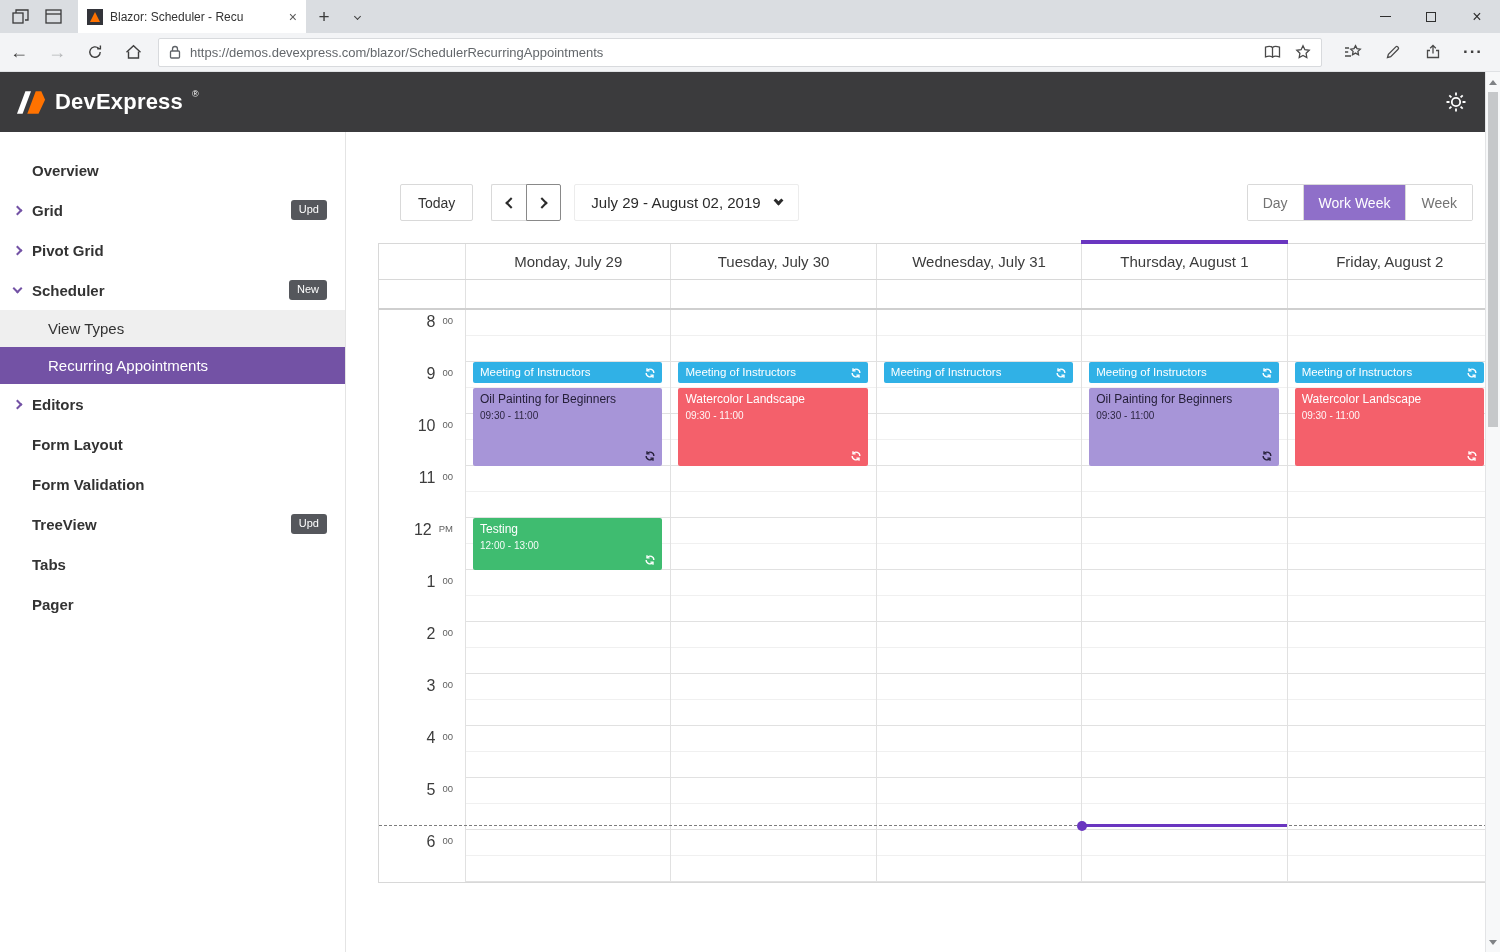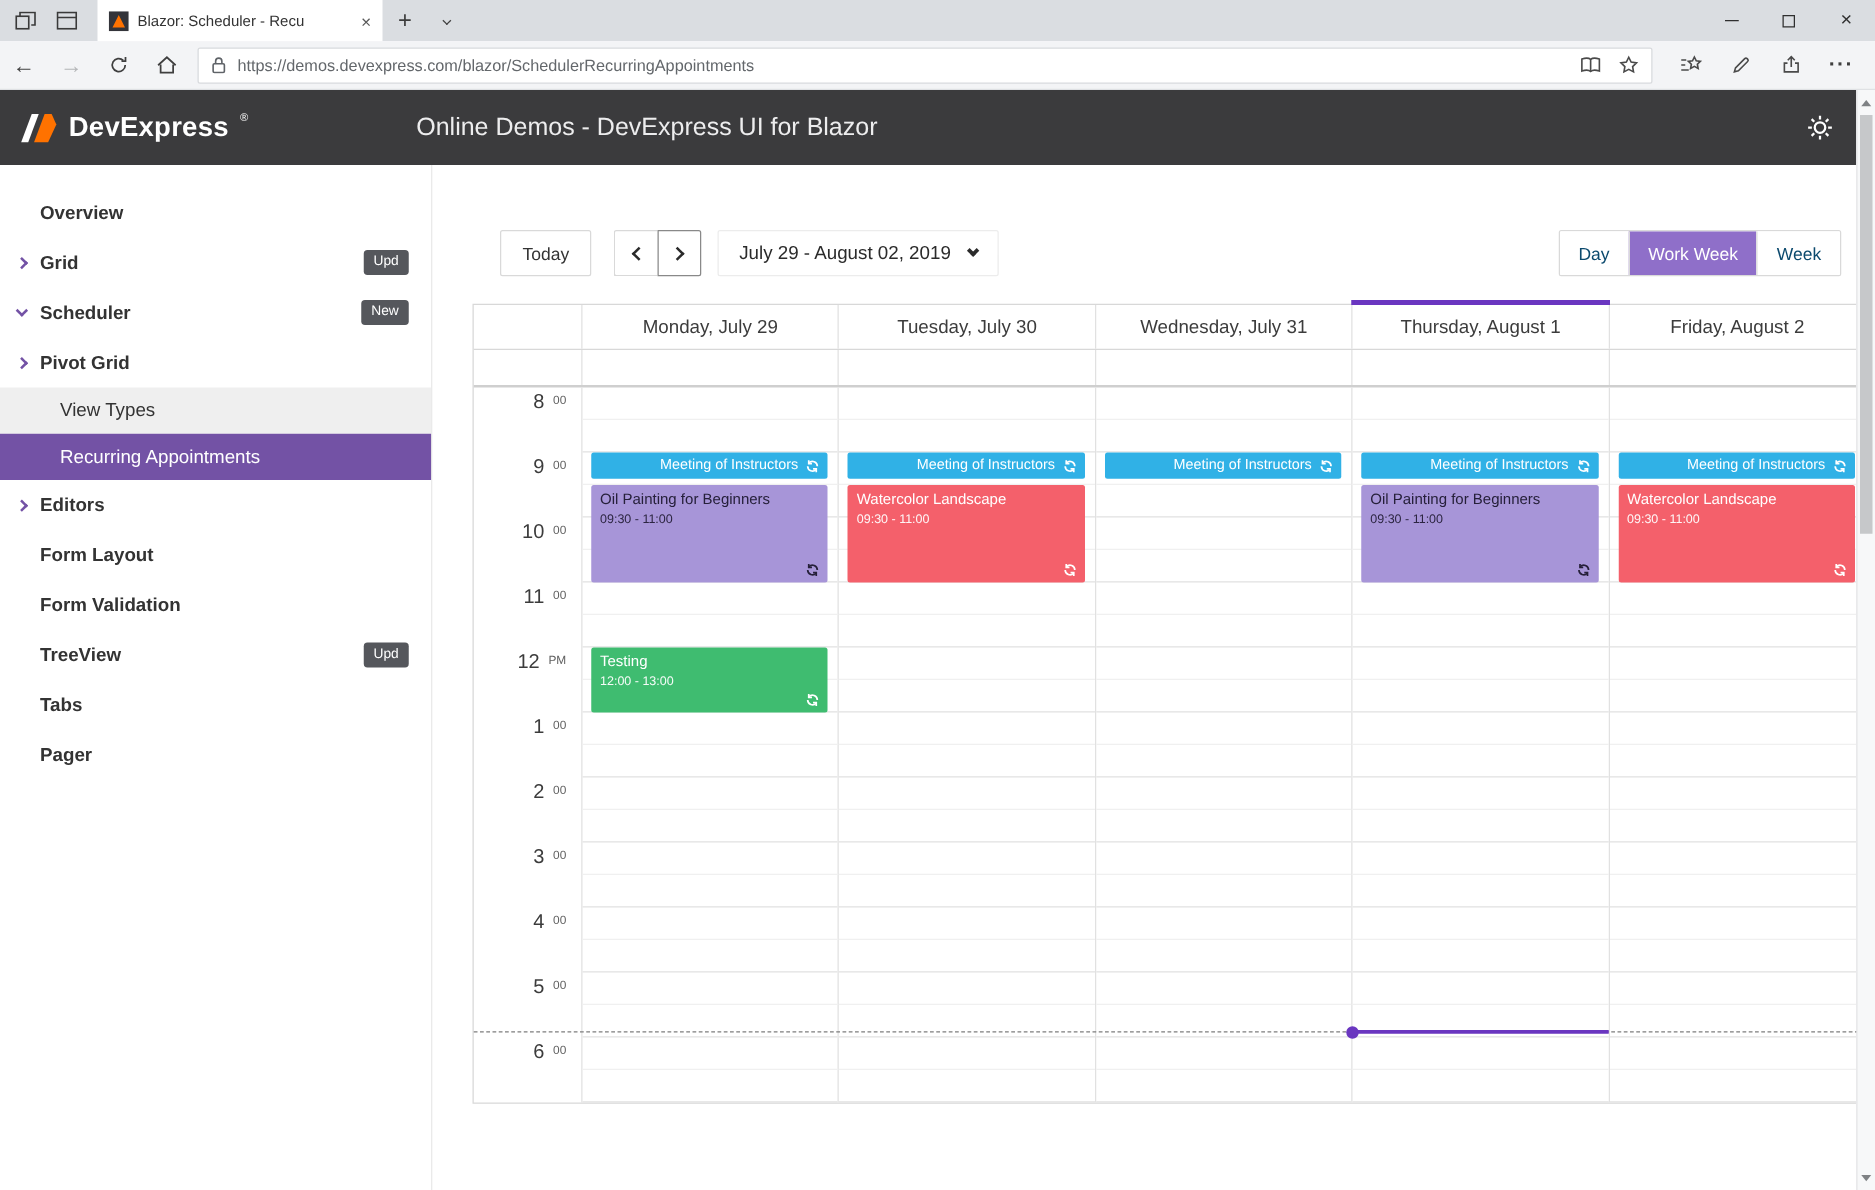--- a/index.html
+++ b/index.html
@@ -71,21 +71,21 @@
   .btn-nav.prev{border-right:none;border-radius:2px 0 0 2px;}
   .btn-nav.next{border:1px solid #898989;border-radius:0 2px 2px 0;}
   .chev{display:inline-block;width:8px;height:8px;border-top:2px solid #2b2b2b;border-right:2px solid #2b2b2b;}
   .chev.left{transform:rotate(-135deg);margin-left:3px;}
   .chev.right{transform:rotate(45deg);margin-right:3px;}
   .chev.down{transform:rotate(135deg);}
   .chev.small{width:5px;height:5px;border-width:1.5px;border-color:#3f3f3f;}
   .date-select{margin-left:13px;height:37px;display:flex;align-items:center;gap:14px;padding:0 16px;border:1px solid #ececec;background:#fff;font-size:15px;color:#2b2b2b;cursor:pointer;border-radius:2px;}
   .date-select .chev{border-width:3px;width:7px;height:7px;margin-top:-5px;}
   .view-switcher{margin-left:auto;display:flex;height:37px;border:1px solid #d9d9d9;border-radius:2px;overflow:hidden;}
-  .view-btn{padding:0 15px;display:flex;align-items:center;background:#fff;border:none;border-left:1px solid #d9d9d9;font-size:14px;color:#0c4a6e;font-family:inherit;cursor:pointer;}
+  .view-btn{padding:0 15px;display:flex;align-items:center;background:#fff;border:none;border-left:1px solid #d9d9d9;font-size:14px;color:#737373;font-family:inherit;cursor:pointer;}
   .view-btn:first-child{border-left:none;}
   .view-btn.active{background:var(--view-active,#8f6fc9);color:#fff;text-align:center;}
   .vb-label{pointer-events:none;}
 
   
   .calendar{border:1px solid #d8d8d8;}
   .cal-head{display:flex;height:36px;border-bottom:1px solid #d8d8d8;}
   .corner{width:87px;flex:none;border-right:1px solid #e1e1e1;}
   .day-headers{flex:1;display:flex;}
   .day-cell{flex:1;display:flex;align-items:center;justify-content:center;font-size:15px;color:#3c3c3c;border-right:1px solid #e1e1e1;position:relative;cursor:pointer;}
@@ -104,21 +104,21 @@
   .day-columns{flex:1;display:flex;}
   .day-col{flex:1;position:relative;border-right:1px solid #e1e1e1;}
   .day-col:last-child{border-right:none;}
   .slot{height:26px;border-bottom:1px solid #f0f0f0;cursor:pointer;}
   .slot.hour{border-bottom-color:#e1e1e1;}
   .slot:last-child{border-bottom:none;}
 
   
   .appt{position:absolute;left:7px;right:8px;border-radius:2px;color:#fff;z-index:2;cursor:pointer;overflow:hidden;}
   .appt .appt-title{display:flex;align-items:center;gap:4px;padding:5px 6px 0 7px;font-size:12px;line-height:13px;}
-  .appt.compact .appt-title{padding:0 6px 0 7px;font-size:11.5px;height:100%;margin-left:48px;}
+  .appt.compact .appt-title{padding:0 6px 0 7px;font-size:11.5px;height:100%;}
   .appt-title-text{white-space:nowrap;overflow:hidden;flex:1;}
   .rec{display:block;}
   .rec svg{display:block;}
   .rec-inline{display:none;margin-left:auto;flex:none;}
   .appt.compact .rec-inline{display:block;}
   .appt-icon{position:absolute;right:6px;bottom:4px;}
   .appt-time{padding:4px 7px 0;font-size:10px;opacity:.95;}
   .appt.c-purple{color:#26203a;}
 
   
@@ -245,21 +245,20 @@
         <div class="brand">
           <span class="brand-mark">
             <svg width="30" height="25" viewBox="0 0 32 26">
                 <polygon points="1,25 10,1 16,1 7,25" fill="#ffffff"></polygon>
                 <polygon points="12,25 21,1 27,1 31,10 24,25" fill="#ff7200"></polygon>
               </svg>
           </span>
           <span class="brand-name">DevExpress</span>
           <span class="brand-reg">®</span>
         </div>
-        <div class="page-title">Online Demos - DevExpress UI for Blazor</div>
         <span class="gear-btn">
           <svg width="22" height="22" viewBox="0 0 22 22" fill="none" stroke="#ffffff" stroke-width="1.8">
               <circle cx="11" cy="11" r="4.2"></circle>
               <path d="M11 1.5v3M11 17.5v3M1.5 11h3M17.5 11h3M4.3 4.3l2.1 2.1M15.6 15.6l2.1 2.1M17.7 4.3l-2.1 2.1M6.4 15.6l-2.1 2.1"></path>
             </svg>
         </span>
       </div>
 
       <div class="page-body">
 
@@ -268,28 +267,28 @@
     <span class="sb-chevron none"></span>
     <span class="sb-label">Overview</span>
 
   </div>
             <div class="sb-item">
     <span class="sb-chevron right"></span>
     <span class="sb-label">Grid</span>
     <span class="sb-badge">Upd</span>
   </div>
             <div class="sb-item">
+    <span class="sb-chevron right"></span>
+    <span class="sb-label">Pivot Grid</span>
+
+  </div>
+            <div class="sb-item">
     <span class="sb-chevron down"></span>
     <span class="sb-label">Scheduler</span>
     <span class="sb-badge">New</span>
-  </div>
-            <div class="sb-item">
-    <span class="sb-chevron right"></span>
-    <span class="sb-label">Pivot Grid</span>
-
   </div>
             <div class="sb-item sb-sub shaded">
 
     <span class="sb-label">View Types</span>
 
   </div>
             <div class="sb-item sb-sub selected">
 
     <span class="sb-label">Recurring Appointments</span>
 

